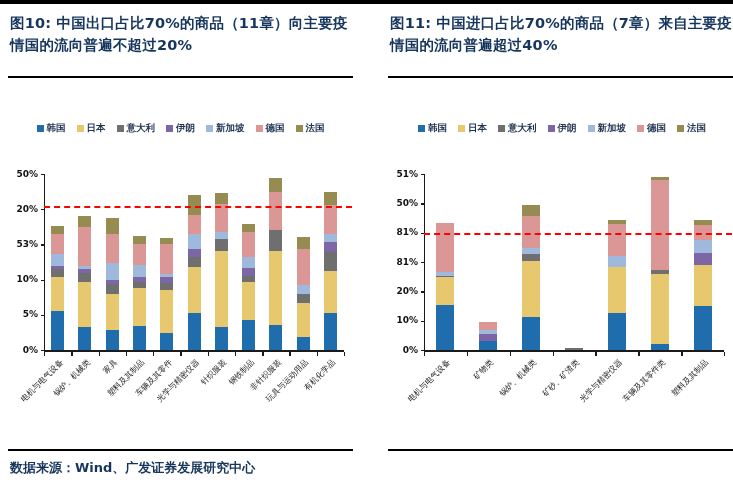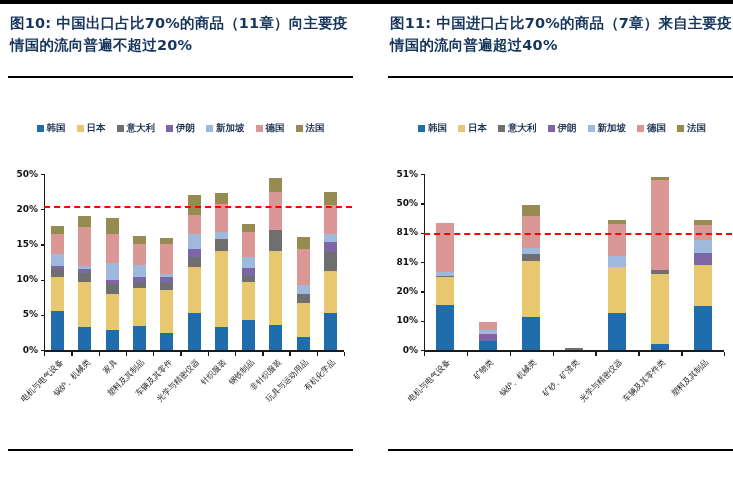--- a/index.html
+++ b/index.html
@@ -67,21 +67,21 @@
       </div>
     <div class="plot-area">
         <div class="y-axis-line" style="left: 36px; top: 96px; height: 176px;"></div>
         <div class="x-axis-line" style="left: 36px; top: 272px; width: 300px;"></div>
         <div class="y-tick-label" style="left: 0px; top: 266.5px; width: 30px;">0%</div>
         <div class="y-tick-mark" style="left: 33px; top: 272px; width: 3px;"></div>
         <div class="y-tick-label" style="left: 0px; top: 231.3px; width: 30px;">5%</div>
         <div class="y-tick-mark" style="left: 33px; top: 236.8px; width: 3px;"></div>
         <div class="y-tick-label" style="left: 0px; top: 196.1px; width: 30px;">10%</div>
         <div class="y-tick-mark" style="left: 33px; top: 201.6px; width: 3px;"></div>
-        <div class="y-tick-label" style="left: 0px; top: 160.9px; width: 30px;">15%</div>
+        <div class="y-tick-label" style="left: 0px; top: 160.9px; width: 30px;">53%</div>
         <div class="y-tick-mark" style="left: 33px; top: 166.4px; width: 3px;"></div>
         <div class="y-tick-label" style="left: 0px; top: 125.7px; width: 30px;">20%</div>
         <div class="y-tick-mark" style="left: 33px; top: 131.2px; width: 3px;"></div>
         <div class="y-tick-label" style="left: 0px; top: 90.5px; width: 30px;">50%</div>
         <div class="y-tick-mark" style="left: 33px; top: 96px; width: 3px;"></div>
         <div class="x-tick-mark" style="left: 36px; top: 274px;"></div>
         <div class="x-tick-mark" style="left: 63.2727px; top: 274px;"></div>
         <div class="x-tick-mark" style="left: 90.5455px; top: 274px;"></div>
         <div class="x-tick-mark" style="left: 117.818px; top: 274px;"></div>
         <div class="x-tick-mark" style="left: 145.091px; top: 274px;"></div>
@@ -173,20 +173,21 @@
         <div class="bar-seg" style="left: 315.864px; top: 174.144px; width: 13px; height: 19.008px; background: rgb(111, 111, 111);"></div>
         <div class="bar-seg" style="left: 315.864px; top: 164.288px; width: 13px; height: 9.856px; background: rgb(125, 102, 165);"></div>
         <div class="bar-seg" style="left: 315.864px; top: 155.84px; width: 13px; height: 8.448px; background: rgb(158, 185, 220);"></div>
         <div class="bar-seg" style="left: 315.864px; top: 126.976px; width: 13px; height: 28.864px; background: rgb(218, 151, 149);"></div>
         <div class="bar-seg" style="left: 315.864px; top: 113.6px; width: 13px; height: 13.376px; background: rgb(150, 139, 81);"></div>
         <div class="x-cat-label" style="left: 192.364px; top: 279px;">有机化学品</div>
         <div class="threshold-line" style="left: 36px; top: 127.68px; width: 308px; border-top-color: rgb(254, 0, 0);"></div>
       </div>
   </div>
   <hr class="rule">
+  <p class="source-text">数据来源：Wind、广发证券发展研究中心</p>
 </section>
 
 <section class="panel panel-right">
   <h3 class="fig-title">图11: 中国进口占比70%的商品（7章）来自主要疫情国的流向普遍超过40%</h3>
   <hr class="rule">
   <div class="chart-wrap">
     <div class="legend">
         <div class="legend-item">
           <div class="legend-swatch" style="background: rgb(31, 109, 173);"></div>
           <div class="legend-label">韩国</div>

